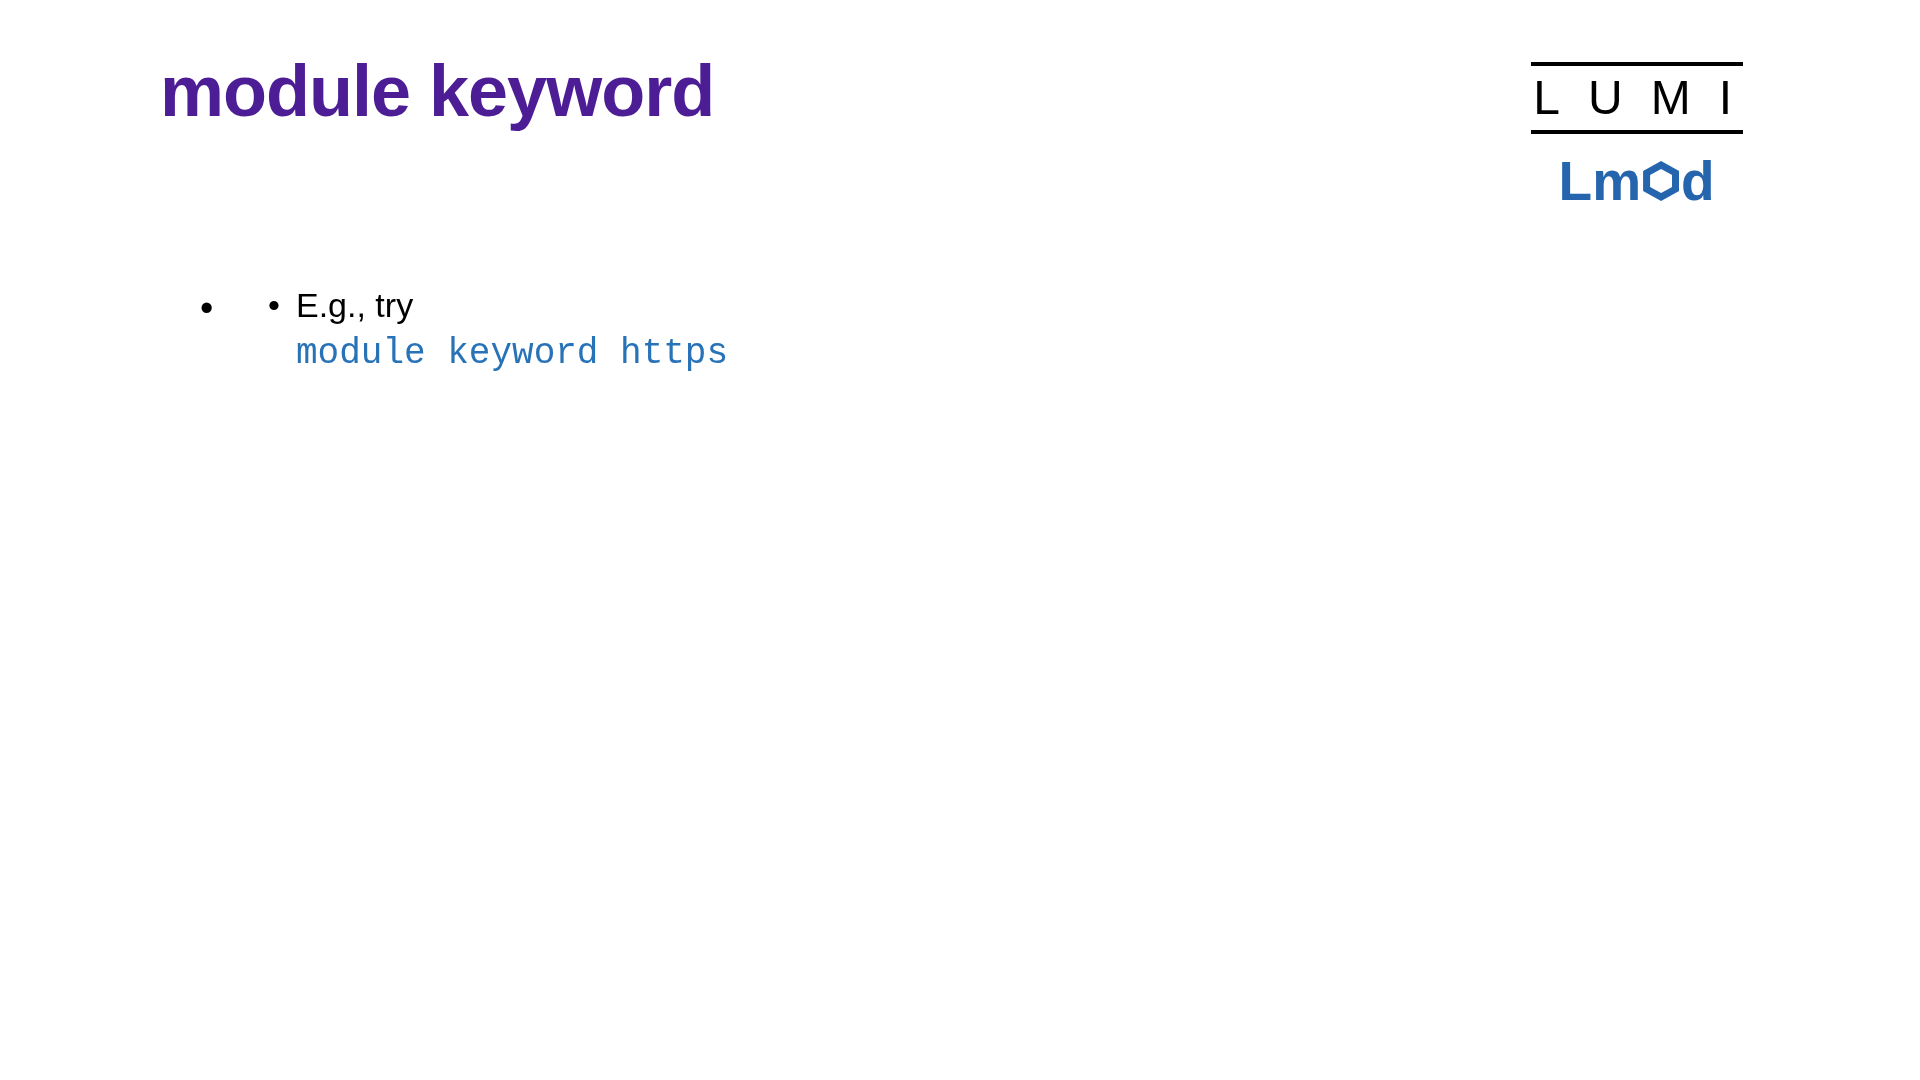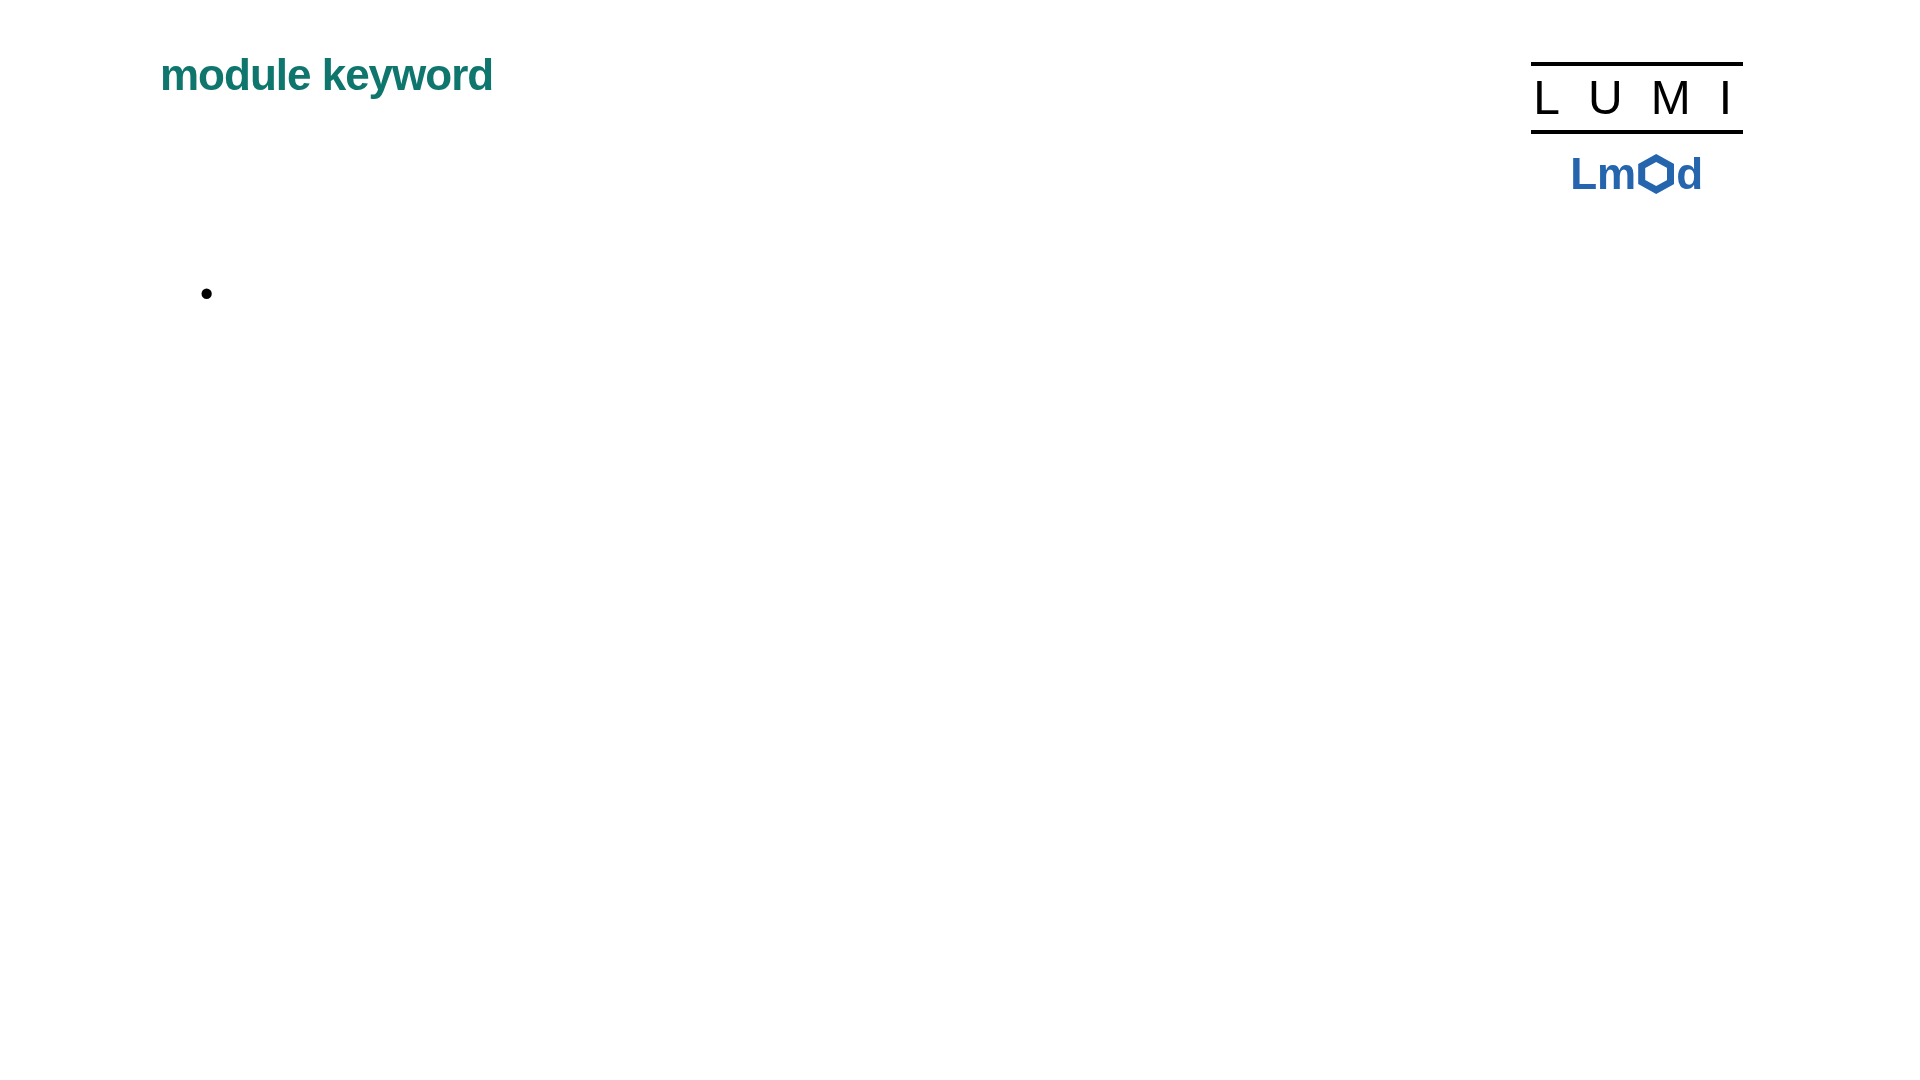--- a/index.html
+++ b/index.html
@@ -24,23 +24,23 @@
     }
     
     .header {
       display: flex;
       justify-content: space-between;
       align-items: flex-start;
       margin-bottom: 70px;
     }
     
     .title {
-      font-size: 44px;
+      font-size: 72px;
       font-weight: 700;
-      color: #0f766e;
+      color: #4c1d95;
       letter-spacing: -1px;
     }
     
     .logos {
       display: flex;
       flex-direction: column;
       align-items: center;
       gap: 10px;
     }
     
@@ -68,21 +68,21 @@
     }
     
     .lumi-line-bottom {
       width: 212px;
       height: 4px;
       background: #000;
       margin-top: 8px;
     }
     
     .lmod-logo {
-      font-size: 44px;
+      font-size: 55px;
       font-weight: 700;
       color: #2565ae;
       display: flex;
       align-items: center;
       margin-top: 5px;
     }
     
     .lmod-o {
       display: inline-flex;
       align-items: center;
@@ -180,16 +180,22 @@
           </span>
         </span>
         <span>d</span>
       </div>
     </div>
   </div>
 
   <div class="content">
     <ul class="bullet-list">
       <li>
+        <ul class="sub-list">
+          <li>
+            <span>E.g., try</span><br>
+            <span class="code">module keyword https</span>
+          </li>
+        </ul>
       </li>
     </ul>
   </div>
 </div>
 
 </body></html>

